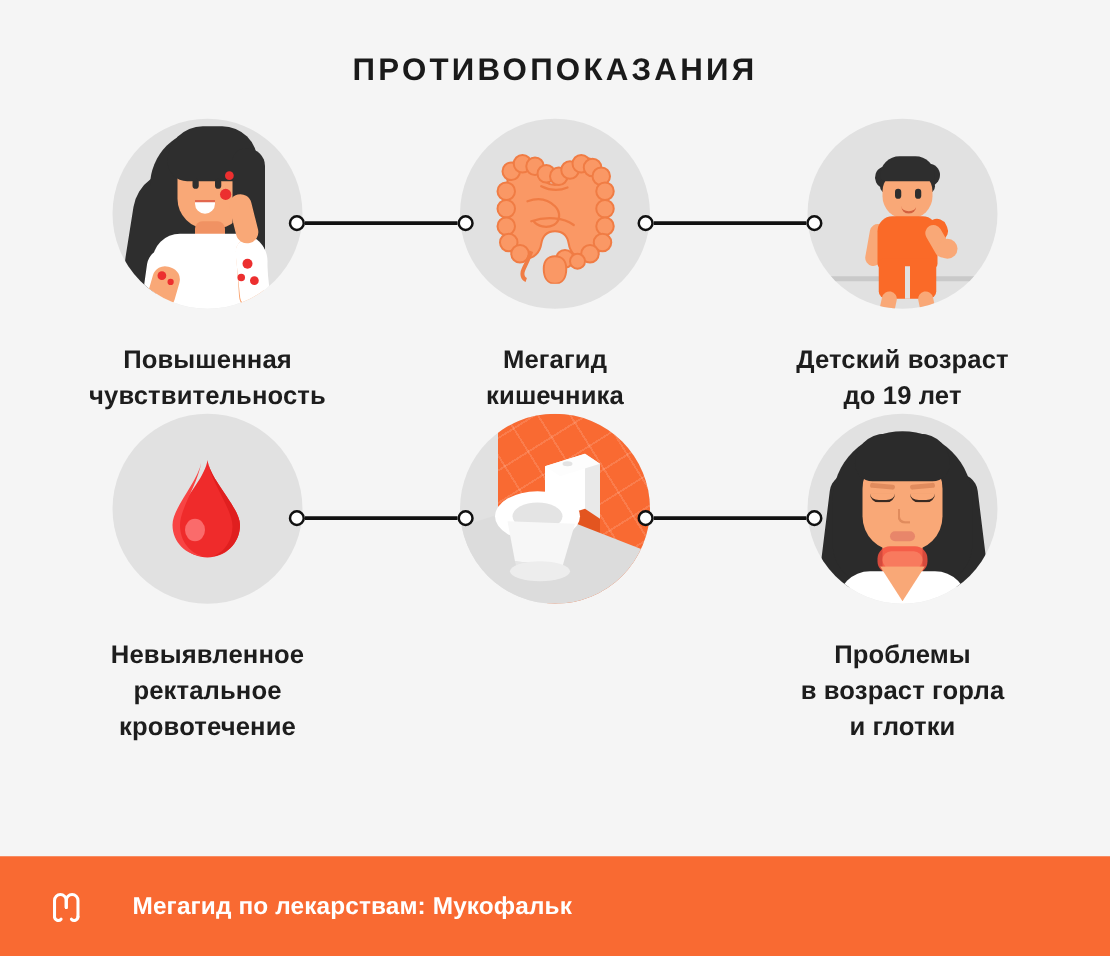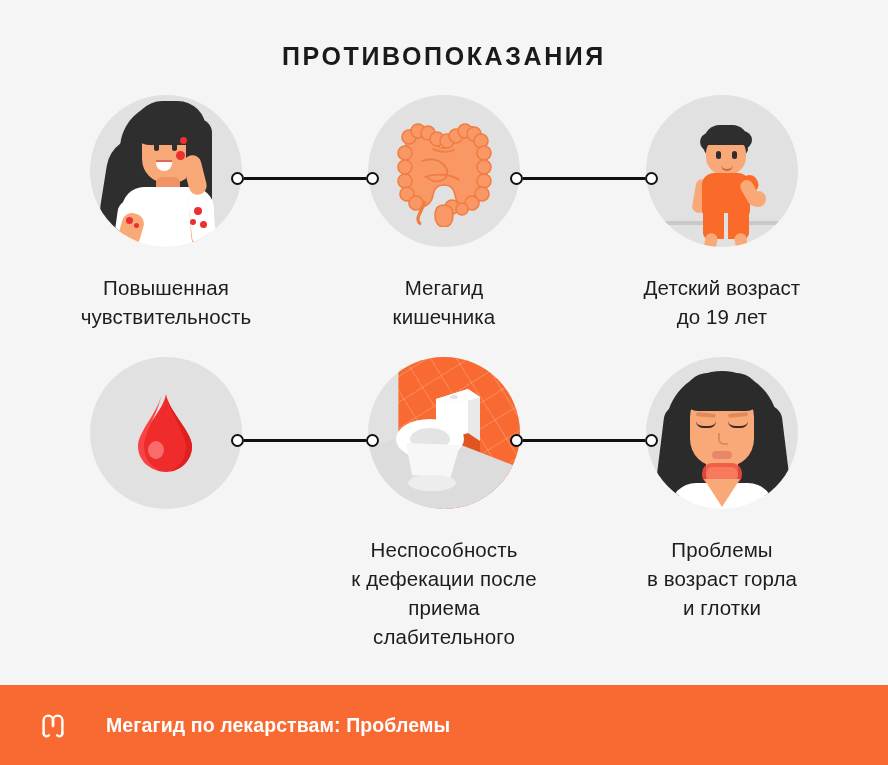--- a/index.html
+++ b/index.html
@@ -30,21 +30,21 @@
     padding-top: 44px;
     line-height: 1;
     text-transform: uppercase;
     font-family: "Liberation Sans", sans-serif;
   }
   .grid {
     position: relative;
     margin-top: 26px;
     display: flex;
     flex-direction: column;
-    gap: 26px;
+    font-weight: bold;
   }
   .row {
     position: relative;
     display: flex;
     justify-content: center;
     align-items: flex-start;
     gap: 70px;
   }
   .cell {
     width: 208px;
@@ -340,20 +340,23 @@
 
       <div class="cell">
         <div class="circle">
           <svg class="drop-wrap" width="60" height="82" viewBox="0 0 60 82">
             <path d="M30 2c2 16 26 38 26 52 0 15-12 26-26 26S4 69 4 54C4 40 28 18 30 2z" fill="#ef2b2b"></path>
             <path d="M25 4c-3 16-23 36-23 50 0 14 11 24 24 25-11-3-18-13-18-25 0-13 14-32 17-50z" fill="#f84444"></path>
             <path d="M30 2c2 16 26 38 26 52 0 13-9 23-21 25 9-4 15-13 15-24 0-14-18-36-20-53z" fill="#e01f1f"></path>
             <ellipse cx="20" cy="58" rx="8" ry="9" fill="#fa6b6b"></ellipse>
           </svg>
         </div>
+        <div class="label">Невыявленное
+ректальное
+кровотечение</div>
       </div>
 
       <div class="cell">
         <div class="circle">
           <div class="art">
             <div class="t-wall"></div>
             <div class="t-tiles"></div>
             <div class="t-wall-dark"></div>
             <div class="t-floor"></div>
             <svg width="152" height="152" viewBox="0 0 152 152" style="position:absolute;inset:0;">
@@ -362,23 +365,20 @@
               <polygon points="68,42 80,50 112,40 100,32" fill="#fdfdfd"></polygon>
               <ellipse cx="86" cy="40" rx="4" ry="2" fill="#e3e3e3"></ellipse>
               <ellipse cx="62" cy="82" rx="34" ry="20" fill="#ffffff"></ellipse>
               <ellipse cx="62" cy="82" rx="20" ry="11" fill="#e4e4e4"></ellipse>
               <polygon points="38,86 44,118 82,122 92,88" fill="#f7f7f7"></polygon>
               <polygon points="44,118 82,122 84,130 46,126" fill="#e6e6e6"></polygon>
               <ellipse cx="64" cy="126" rx="24" ry="8" fill="#ededed"></ellipse>
             </svg>
           </div>
         </div>
-        <div class="label">Неспособность
-к дефекации после
-приема слабительного</div>
       </div>
 
       <div class="cell">
         <div class="circle">
           <div class="art">
             <div class="f-hairL"></div>
               <div class="f-hairR"></div>
             <div class="f-hair"></div>
             <div class="f-face"></div>
             <div class="f-bangs"></div>
@@ -404,16 +404,16 @@
 
   <div class="footer">
     <svg class="footer-logo" viewBox="0 0 32 32">
       <g fill="none" stroke="#ffffff" stroke-width="2.6" stroke-linecap="round" stroke-linejoin="round">
         <path d="M6 25V11a5 5 0 0 1 10 0v6"></path>
         <path d="M26 25V11a5 5 0 0 0-10 0v6"></path>
         <path d="M6 25a3.2 3.2 0 0 0 5.6 2"></path>
         <path d="M26 25a3.2 3.2 0 0 1-5.6 2"></path>
       </g>
     </svg>
-    <div class="footer-tagline">Мегагид по лекарствам: Проблемы</div>
+    <div class="footer-tagline">Мегагид по лекарствам: Мукофальк</div>
   </div>
 
 </div>
 
 </body></html>

